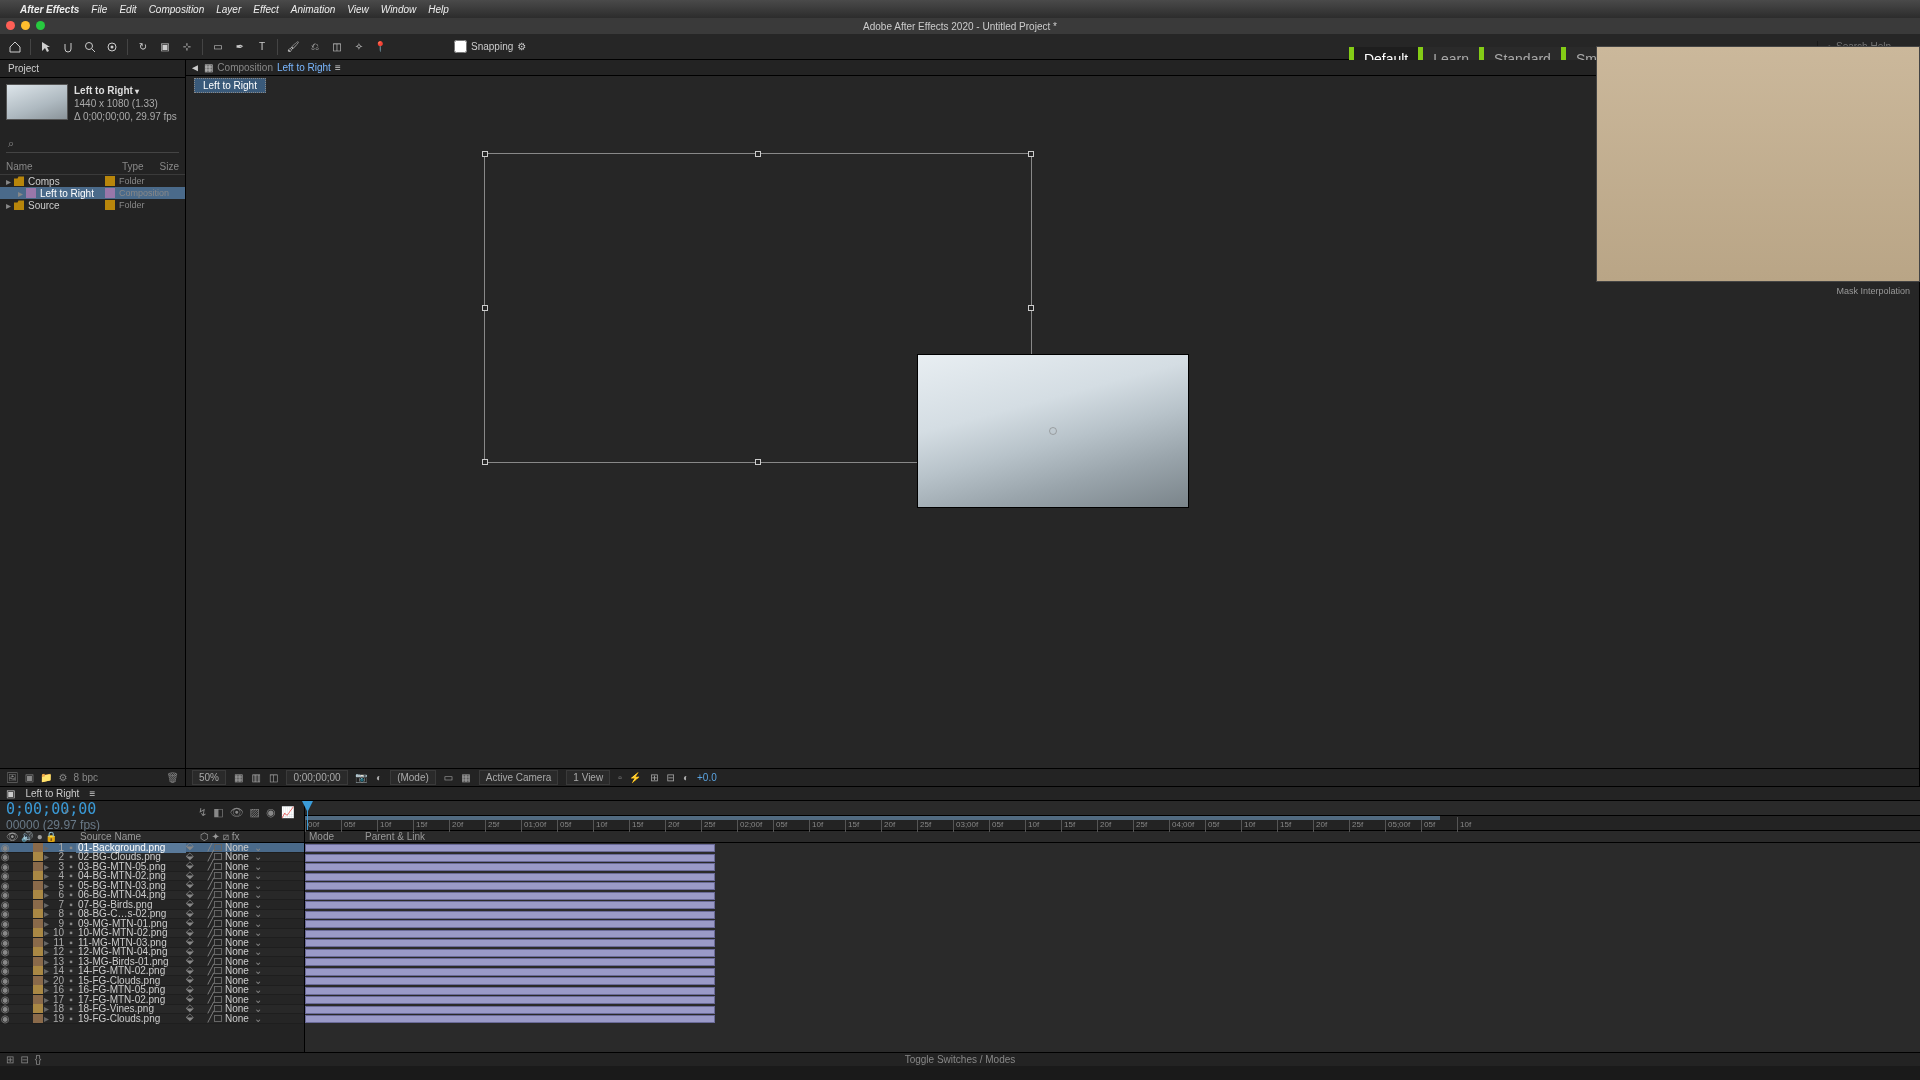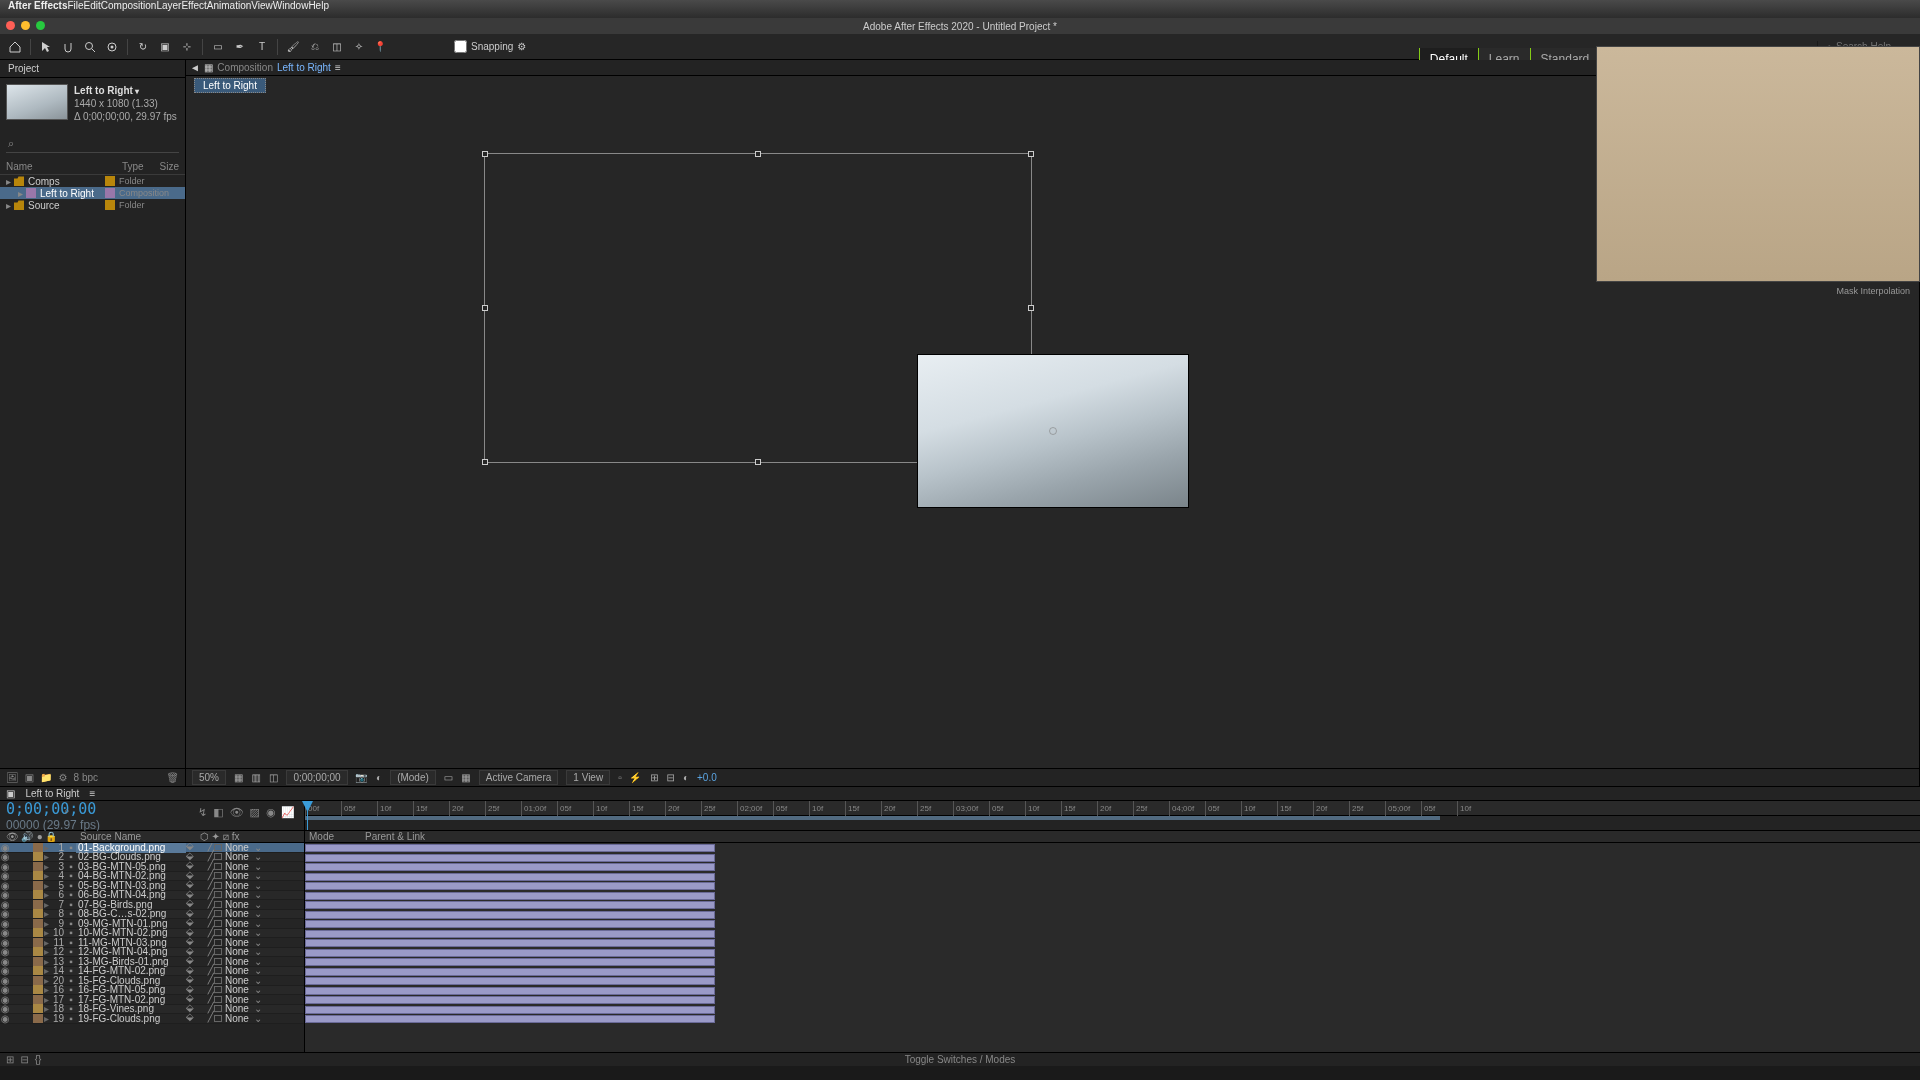--- a/index.html
+++ b/index.html
@@ -1,36 +1,36 @@
 <!DOCTYPE html>
 <html><head>
 <meta charset="utf-8">
 <style>
 * { margin: 0; padding: 0; box-sizing: border-box; font-family: -apple-system, "Segoe UI", Arial, sans-serif; font-size: 10px; user-select: none; }
 body { background: #1e1e1e; color: #ccc; width: 1920px; height: 1080px; overflow: hidden; position: relative; }
 
 
-.mac-menubar { height: 18px; background: linear-gradient(#4a4a4a,#2c2c2c); display: flex; padding: 0 8px; color: #eee; font-size: 11px; }
+.mac-menubar { height: 18px; background: linear-gradient(#4a4a4a,#2c2c2c); display: flex; align-items: center; padding: 0 8px; gap: 12px; color: #eee; font-size: 11px; font-style: italic; }
 .mac-menubar .apple { font-size: 13px; }
 .mac-menubar .app-name { font-weight: bold; }
 .mac-menubar span { cursor: default; }
 
 
 .titlebar { height: 16px; background: #3a3a3a; display:flex; align-items:center; justify-content:center; color:#ccc; font-size:10px; position:relative;}
 .traffic-lights { position:absolute; left:6px; top:3px; display:flex; gap:6px;}
 .traffic-lights span { width:9px; height:9px; border-radius:50%; display:block;}
 .tl-red{background:#ff5f56;} .tl-yellow{background:#ffbd2e;} .tl-green{background:#27c93f;}
 
 
 .toolbar { height: 26px; background: #262626; border-bottom:1px solid #000; display:flex; align-items:center; padding:0 6px; gap:4px; }
 .tool-btn { width:18px; height:18px; display:flex; align-items:center; justify-content:center; color:#ccc; }
 .tool-sep { width:1px; height:16px; background:#444; margin:0 2px;}
 .snapping { margin-left:60px; display:flex; align-items:center; gap:4px; font-size:10px; color:#ccc;}
 .workspace-bar { margin-left:auto; display:flex; align-items:center; gap:0; }
-.ws-tab { padding:4px 10px; background:#2a2a2a; color:#aaa; border-left:1px solid #84cc16; font-size:12px;margin-top:24px;}
+.ws-tab { padding:4px 10px; background:#2a2a2a; color:#aaa; border-left:5px solid #84cc16; font-size:14px;margin-top:24px;}
 .ws-tab.active { background:#1e1e1e; color:#fff;}
 .search-help { display:flex; align-items:center; gap:4px; padding:0 8px; color:#888; border-left:1px solid #1a1a1a;}
 .search-help input { background:transparent; border:none; color:#ccc; width:70px; font-size:10px;}
 
 
 .main { display:flex; height: calc(100% - 18px - 16px - 26px - 280px - 14px); }
 .left-panel { width:186px; background:#232323; border-right:1px solid #000; display:flex; flex-direction:column;}
 .panel-tab { background:#232323; padding:3px 8px; font-size:10px; color:#ccc; border-bottom:1px solid #000;}
 .project-header { display:flex; padding:6px; gap:6px;}
 .thumb { width:62px; height:36px; background: linear-gradient(160deg,#dde5ea,#aeb9c0 60%,#8a9399); border:1px solid #555;}
@@ -78,21 +78,21 @@
 .tl-tabs .tab{ color:#ccc; font-size:10px; padding:1px 6px;}
 .tl-header { display:flex; height:30px; border-bottom:1px solid #000;}
 .tl-left-head { width:305px; border-right:1px solid #000; display:flex; flex-direction:column; justify-content:center; padding:2px 6px;}
 .tc-big { color:#3a9bd8; font-size:15px; font-family: monospace;}
 .tc-small { color:#6a7a88; font-size:12px;}
 .tl-search-icon { position:absolute; left:64px; top:18px; color:#888; font-size:10px;}
 .tl-icons-head { position:absolute; left:198px; top:19px; display:flex; gap:6px; color:#888;}
 .tl-icons-head span{font-size:11px;}
 .tl-ruler-area { flex:1; position:relative; background:#232323;}
 .tl-ruler { height:15px; background:#2a2a2a; position:relative; border-bottom:1px solid #000;}
-.tl-tick { position:absolute; top:0; height:15px; border-left:1px solid #555; color:#888; font-size:8px; padding-left:2px; padding-top:3px;}
+.tl-tick { position:absolute; top:16px; height:15px; border-left:1px solid #555; color:#888; font-size:8px; padding-left:2px; padding-top:3px;}
 .playhead { position:absolute; top:0; bottom:0; width:1px; background:#3a9bd8; left:0;}
 .playhead::before { content:""; position:absolute; top:0; left:-5px; width:11px; height:11px; background:#3a9bd8; clip-path: polygon(0 0,100% 0,50% 100%);}
 .workarea-bar { position:absolute; top:15px; height:4px; left:0; right:480px; background:#516a80;}
 
 
 .col-header { display:flex; height:12px; background:#2a2a2a; border-bottom:1px solid #000; font-size:9px; color:#999;}
 .col-header .ch-left{ width:305px; display:flex; border-right:1px solid #000;}
 .ch-left .seg1{width:80px; padding-left:6px;} .ch-left .seg2{width:120px;} .ch-left .seg3{flex:1;}
 
 

